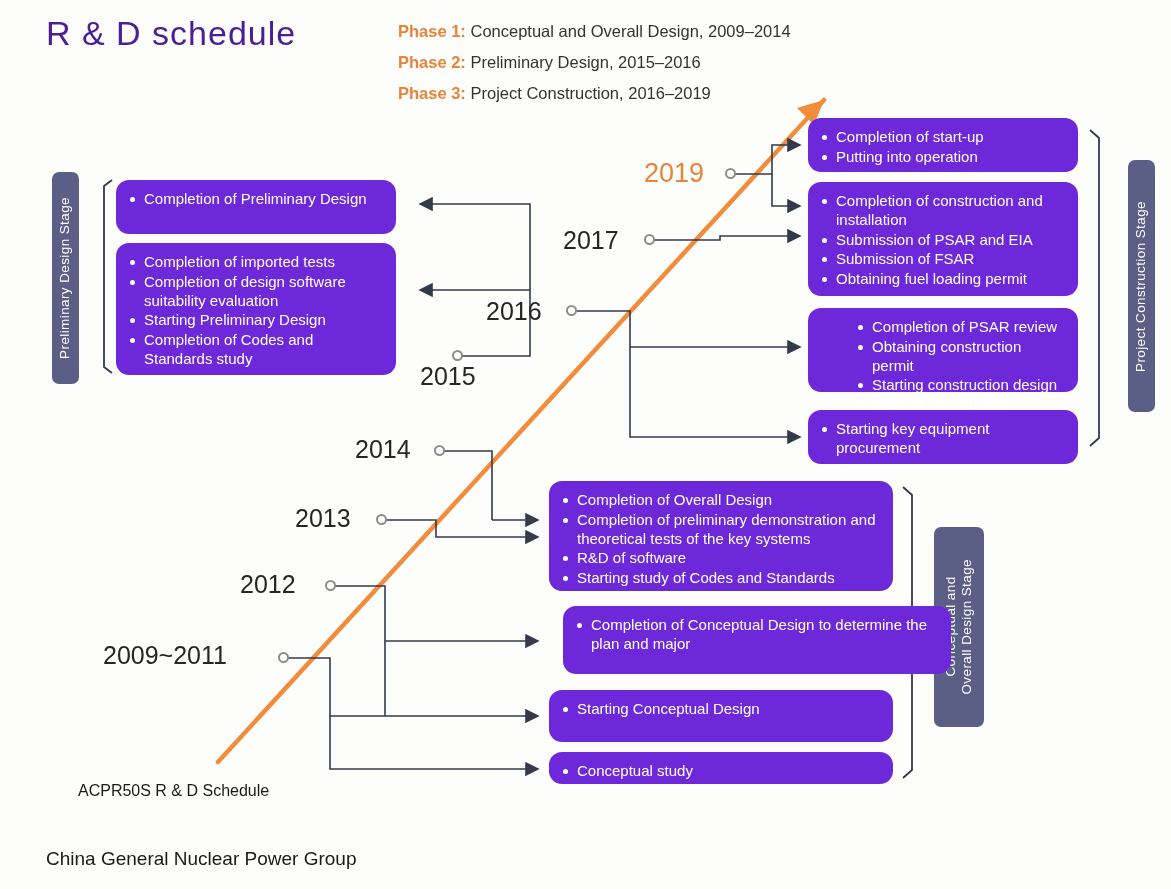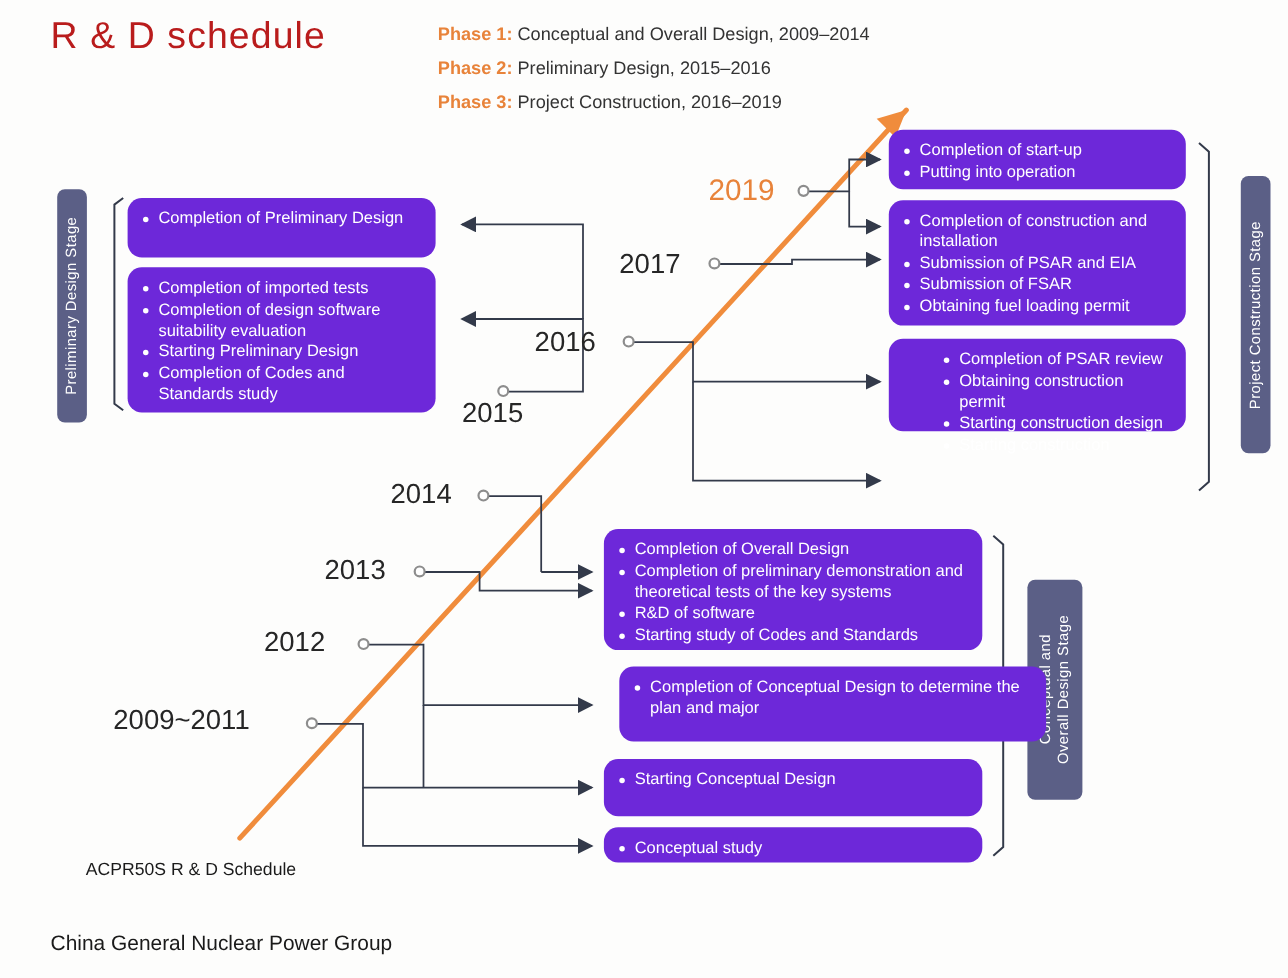--- a/index.html
+++ b/index.html
@@ -16,21 +16,21 @@
     width: 1171px;
     height: 889px;
     background: #fdfdfc;
     overflow: hidden;
   }
   .title {
     position: absolute;
     left: 46px;
     top: 14px;
     font-size: 34px;
-    color: #b91c1c;
+    color: #4c1d95;
     letter-spacing: 1px;
     font-weight: 400;
   }
   .phase-line {
     position: absolute;
     font-size: 16.5px;
     color: #333333;
     white-space: nowrap;
   }
   .phase-line .lbl {
@@ -256,20 +256,25 @@
 
   <div class="box" style="left:808px; top:308px; width:270px; height:84px;padding-left:48px;">
     <ul>
       <li>Completion of PSAR review</li>
       <li>Obtaining construction permit</li>
       <li>Starting construction design</li>
       <li>Starting construction</li>
     </ul>
   </div>
 
+  <div class="box" style="left:808px; top:410px; width:270px; height:54px;">
+    <ul>
+      <li>Starting key equipment procurement</li>
+    </ul>
+  </div>
 
   <div class="box" style="left:549px; top:481px; width:344px; height:110px;">
     <ul>
       <li>Completion of Overall Design</li>
       <li>Completion of preliminary demonstration and theoretical tests of the key systems</li>
       <li>R&amp;D of software</li>
       <li>Starting study of Codes and Standards</li>
     </ul>
   </div>
 

